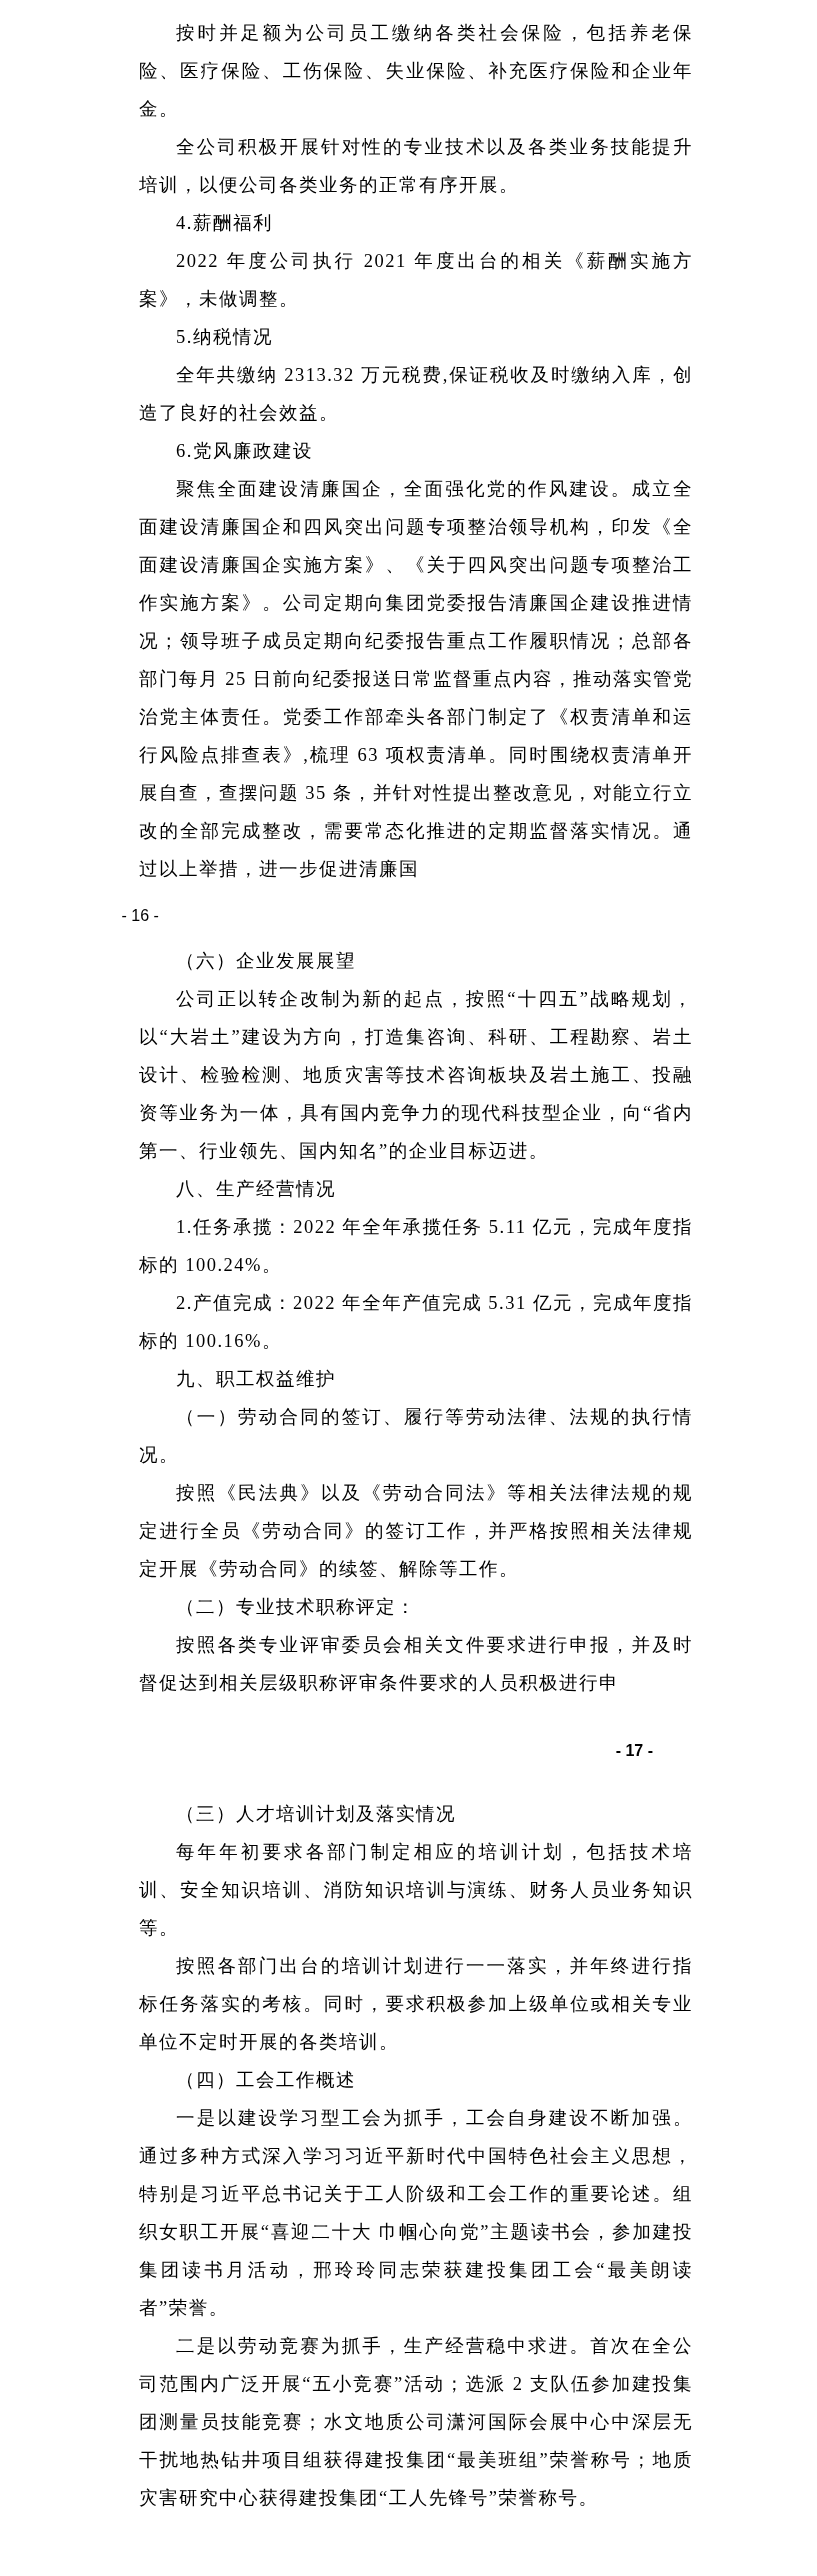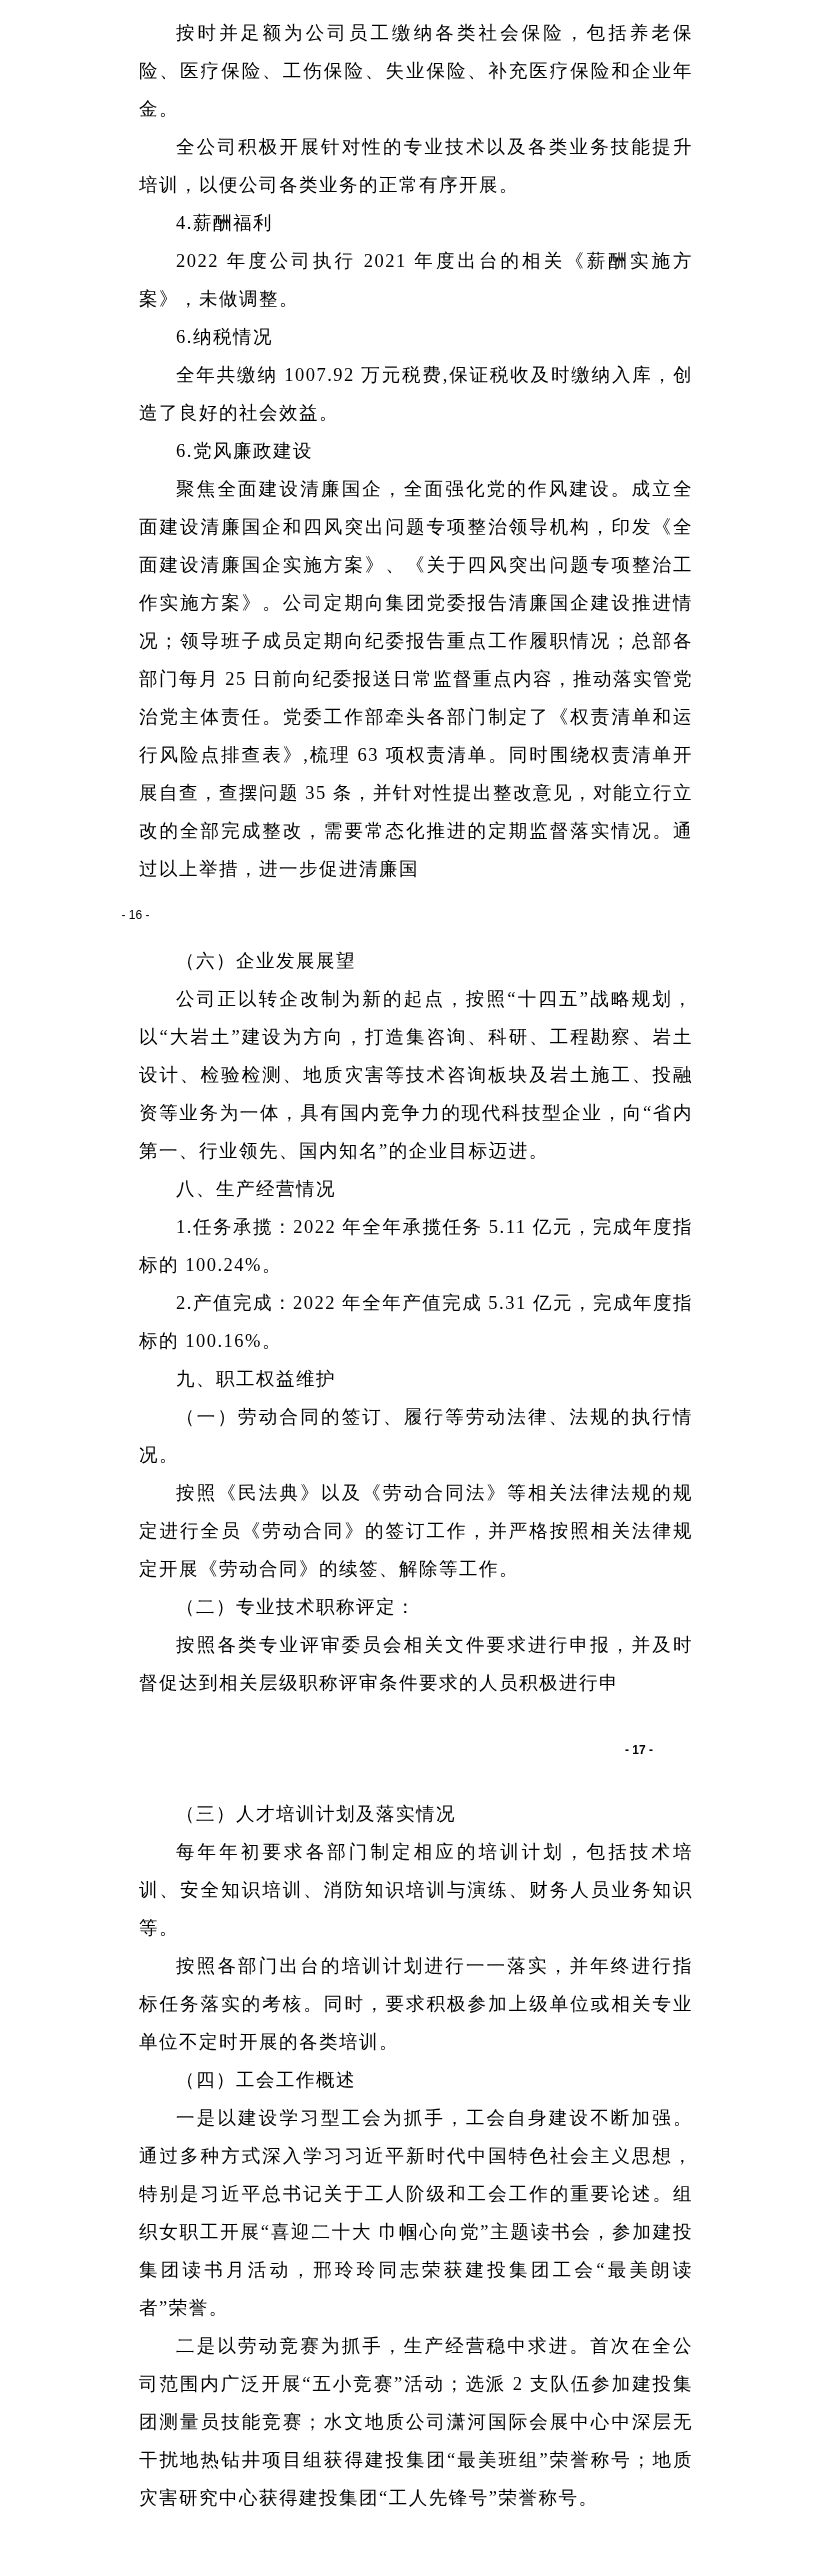--- a/index.html
+++ b/index.html
@@ -32,41 +32,41 @@
   .doc p.h {
     font-weight: normal;
     font-family: "Liberation Sans", "DejaVu Sans", sans-serif;
   }
   .page-gap { position: relative; width: 100%; }
   .gap-16 { height: 54px; }
   .gap-17 { height: 93px; }
   .page-number {
     position: absolute;
     font-family: "Liberation Sans", "DejaVu Sans", sans-serif;
-    font-size: 12px;
+    font-size: 16px;
     line-height: 15.5px;
     color: #000;
     white-space: nowrap;
   }
   .page-number.pn-left  { left: -17.5px; top: 19.6px; }
   .page-number.pn-right { right: 40px; top: 41px; font-weight: bold; }
 </style>
 </head>
 <body>
 
 <div class="screen">
   <div class="doc">
 
     <section>
       <p>按时并足额为公司员工缴纳各类社会保险，包括养老保险、医疗保险、工伤保险、失业保险、补充医疗保险和企业年金。</p>
       <p>全公司积极开展针对性的专业技术以及各类业务技能提升培训，以便公司各类业务的正常有序开展。</p>
       <p>4.薪酬福利</p>
       <p>2022 年度公司执行 2021 年度出台的相关《薪酬实施方案》，未做调整。</p>
-      <p>6.纳税情况</p>
-      <p>全年共缴纳 1007.92 万元税费,保证税收及时缴纳入库，创造了良好的社会效益。</p>
+      <p>5.纳税情况</p>
+      <p>全年共缴纳 2313.32 万元税费,保证税收及时缴纳入库，创造了良好的社会效益。</p>
       <p>6.党风廉政建设</p>
       <p>聚焦全面建设清廉国企，全面强化党的作风建设。成立全面建设清廉国企和四风突出问题专项整治领导机构，印发《全面建设清廉国企实施方案》、《关于四风突出问题专项整治工作实施方案》。公司定期向集团党委报告清廉国企建设推进情况；领导班子成员定期向纪委报告重点工作履职情况；总部各部门每月 25 日前向纪委报送日常监督重点内容，推动落实管党治党主体责任。党委工作部牵头各部门制定了《权责清单和运行风险点排查表》,梳理 63 项权责清单。同时围绕权责清单开展自查，查摆问题 35 条，并针对性提出整改意见，对能立行立改的全部完成整改，需要常态化推进的定期监督落实情况。通过以上举措，进一步促进清廉国</p>
     </section>
 
     <div class="page-gap gap-16">
       <span class="page-number pn-left">- 16 -</span>
     </div>
 
     <section>
       <p class="h">（六）企业发展展望</p>

